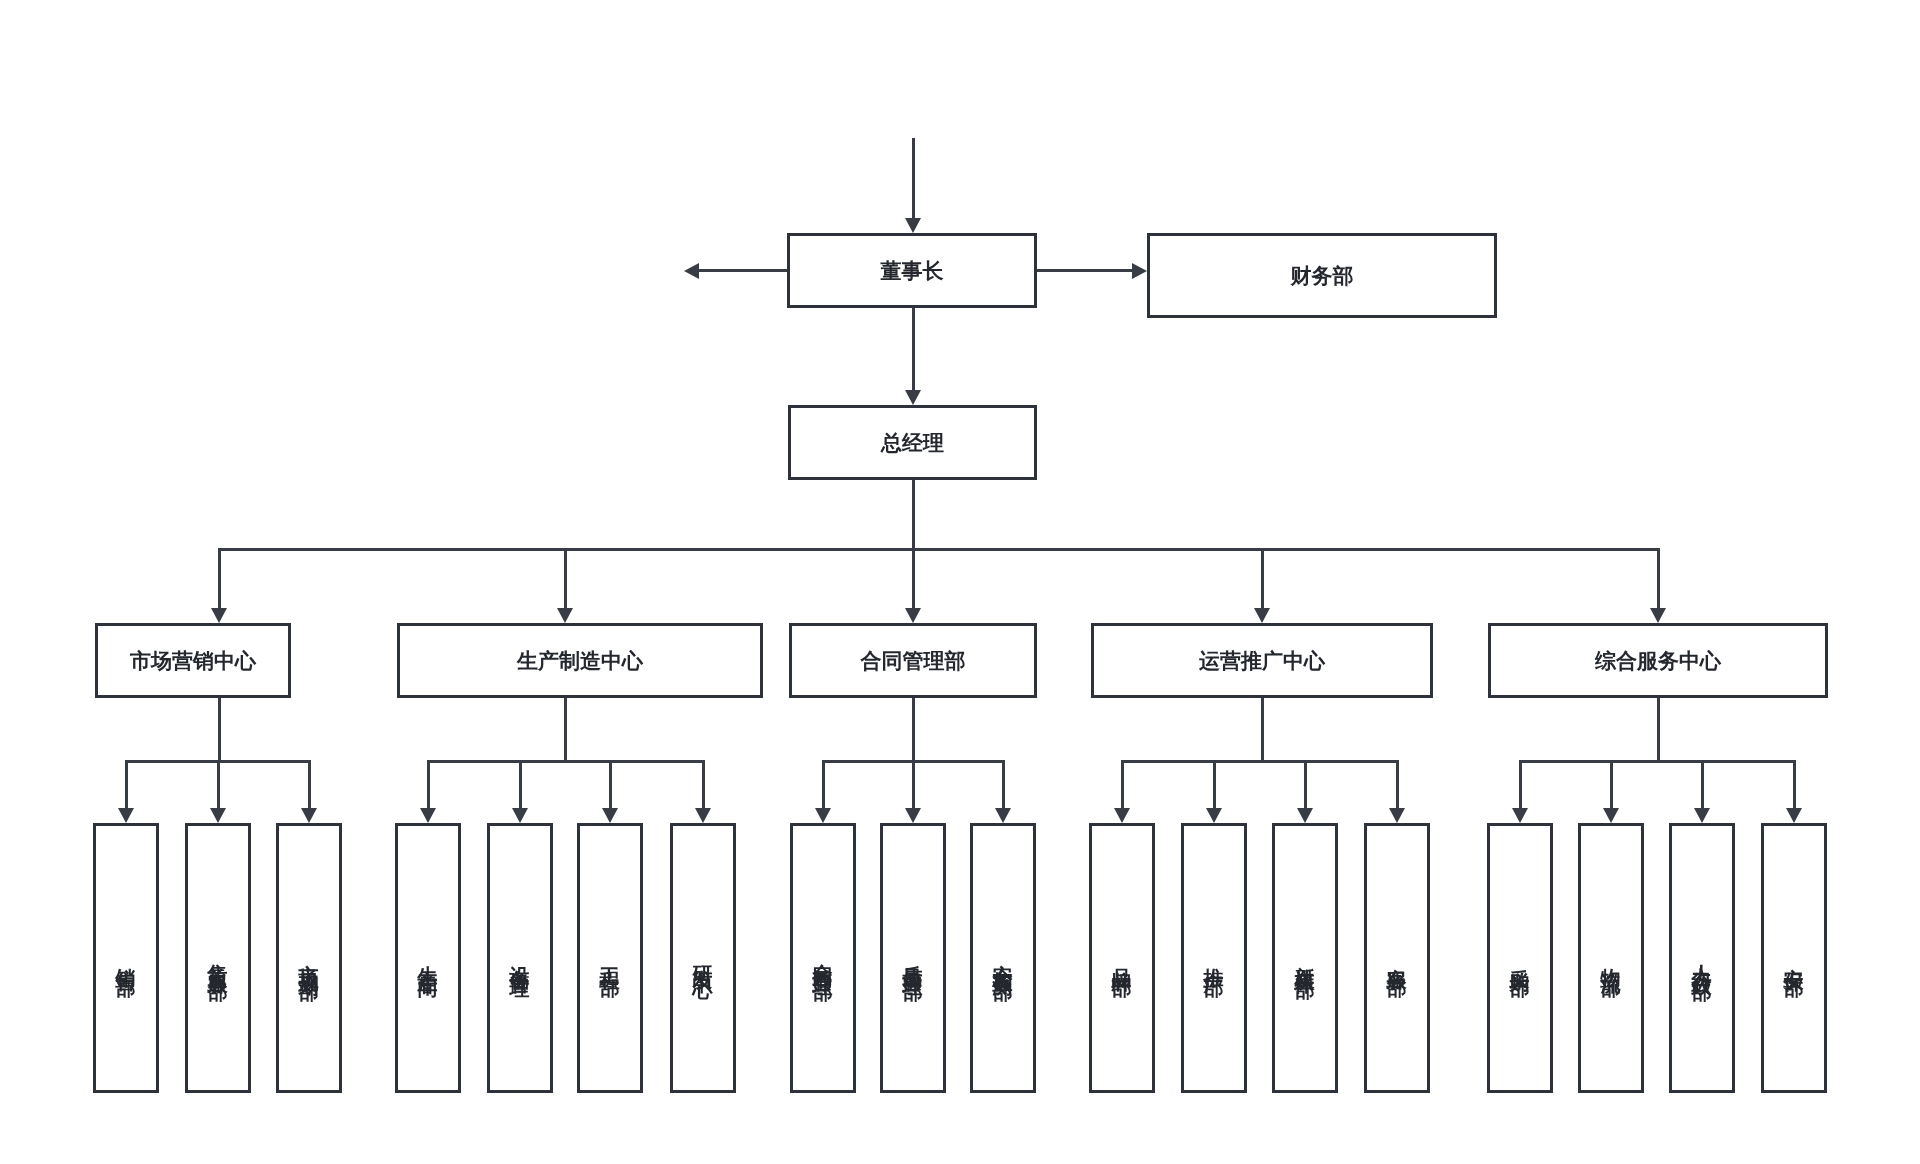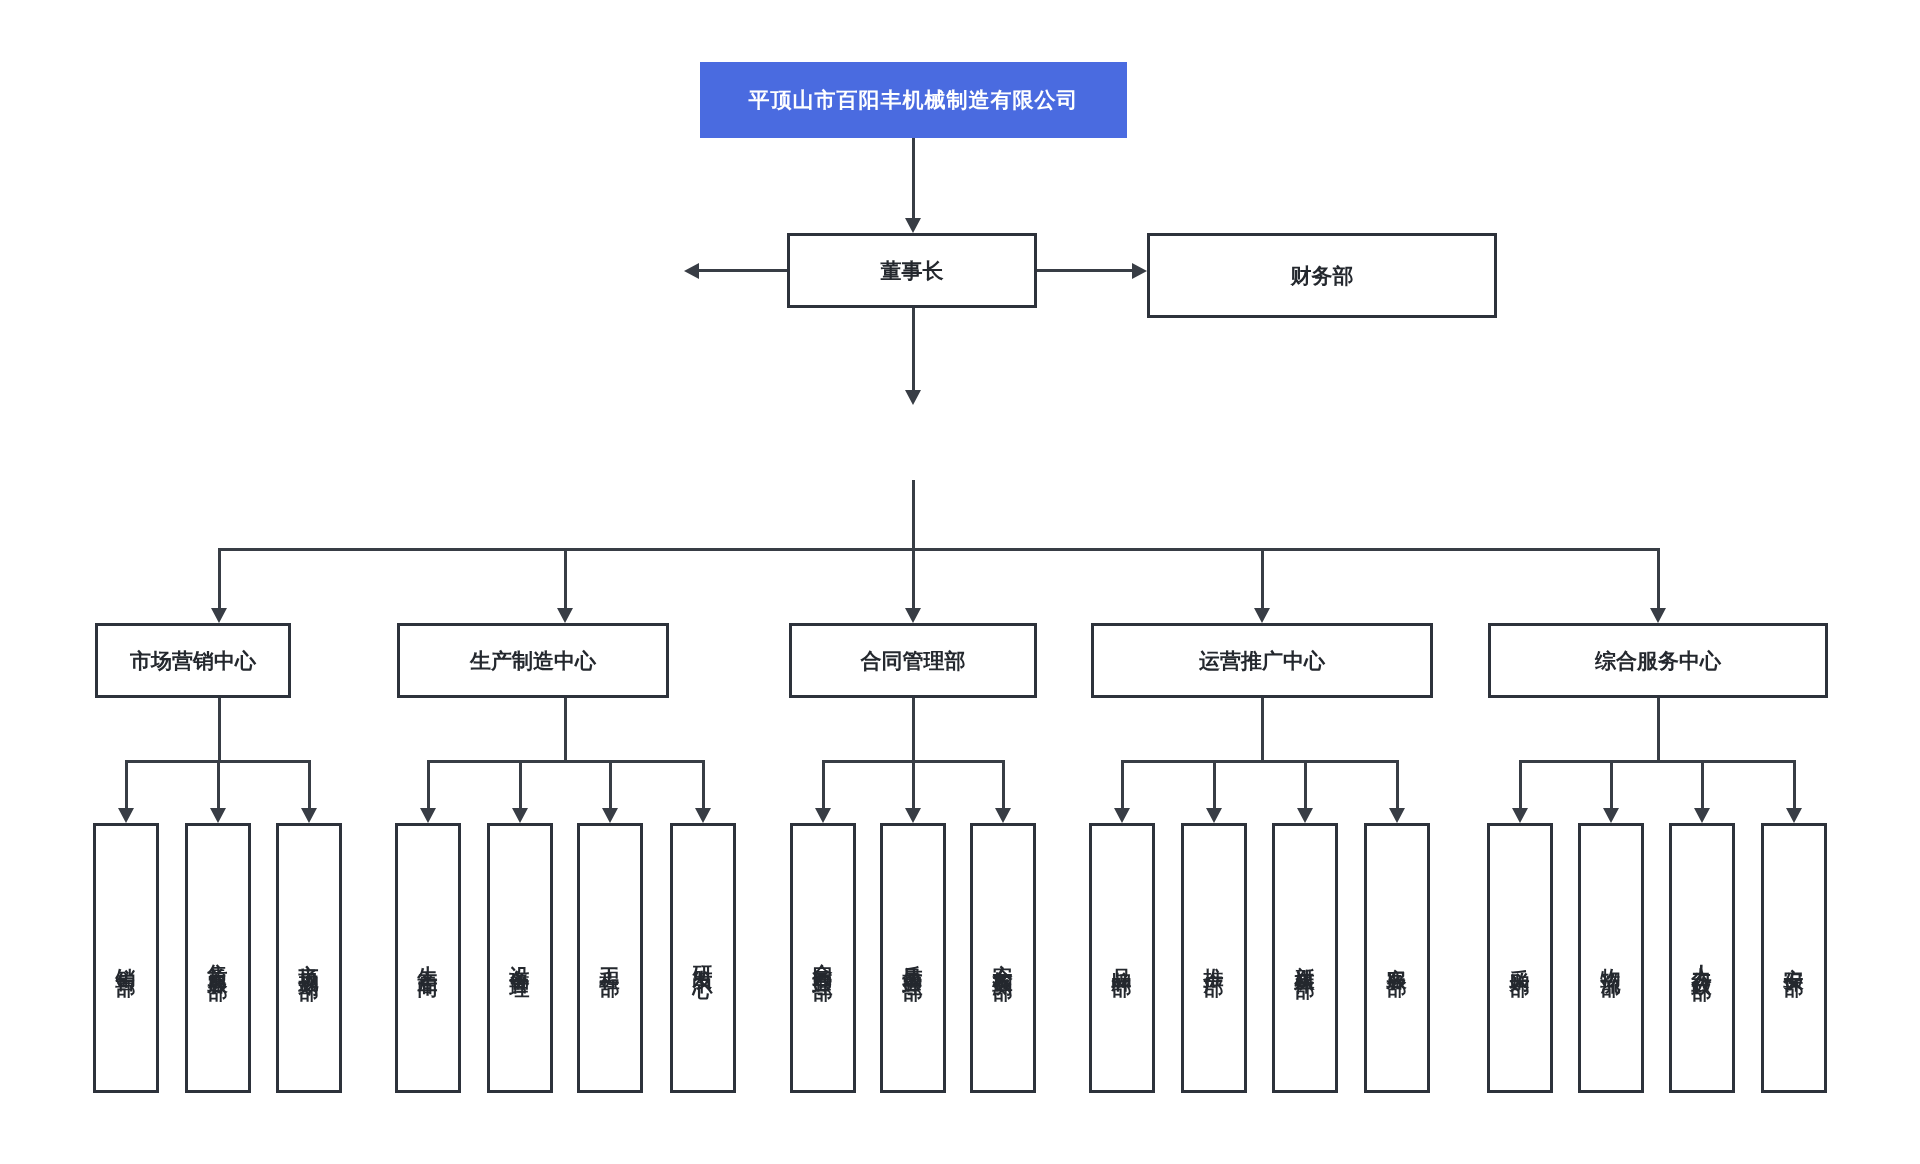--- a/index.html
+++ b/index.html
@@ -35,36 +35,36 @@
     border-right:15px solid var(--line);}
   .arr-right{position:absolute;width:0;height:0;
     border-top:8px solid transparent;border-bottom:8px solid transparent;
     border-left:15px solid var(--line);}
 </style>
 </head>
 <body>
 
 <div class="canvas">
 
-  <div class="node root" style="left:700px;top:62px;width:427px;height:76px;">
-    <span>平顶山市百阳丰机械制造有限公司</span>
-  </div>
 
   <div class="node" style="left:787px;top:233px;width:250px;height:75px;">
     <span>董事长</span>
   </div>
   <div class="node" style="left:1147px;top:233px;width:350px;height:85px;">
     <span>财务部</span>
   </div>
 
+  <div class="node" style="left:788px;top:405px;width:249px;height:75px;">
+    <span>总经理</span>
+  </div>
 
   <div class="node" style="left:95px;top:623px;width:196px;height:75px;">
     <span>市场营销中心</span>
   </div>
-  <div class="node" style="left:397px;top:623px;width:272px;height:75px;">
+  <div class="node" style="left:397px;top:623px;width:366px;height:75px;">
     <span>生产制造中心</span>
   </div>
   <div class="node" style="left:789px;top:623px;width:248px;height:75px;">
     <span>合同管理部</span>
   </div>
   <div class="node" style="left:1091px;top:623px;width:342px;height:75px;">
     <span>运营推广中心</span>
   </div>
   <div class="node" style="left:1488px;top:623px;width:340px;height:75px;">
     <span>综合服务中心</span>

